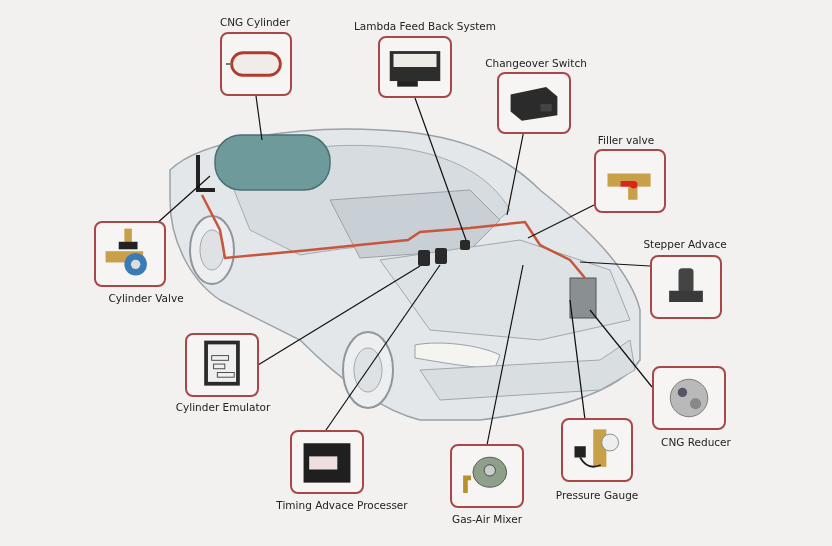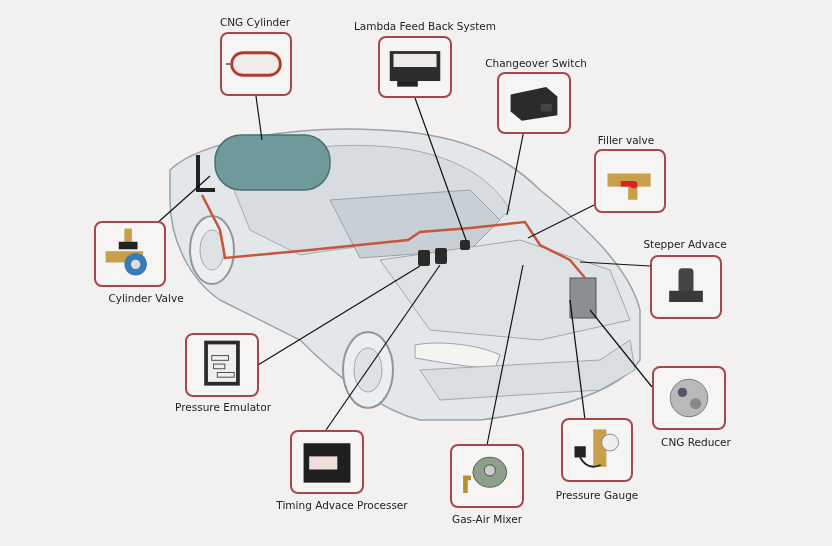--- a/index.html
+++ b/index.html
@@ -141,21 +141,21 @@
   </div>
 
   <div class="label" style="left:318px;top:499px;margin-left:24px;">Timing Advace Processer</div>
   <div class="box" style="left:290px;top:430px;width:74px;height:64px;">
     <svg viewBox="0 0 74 64">
       <rect x="12" y="12" width="50" height="42" fill="#1f1f1f"></rect>
       <rect x="18" y="26" width="30" height="14" fill="#eedede"></rect>
     </svg>
   </div>
 
-  <div class="label" style="left:223px;top:401px;">Pressure Emulator</div>
+  <div class="label" style="left:223px;top:401px;">Cylinder Emulator</div>
   <div class="box" style="left:185px;top:333px;width:74px;height:64px;">
     <svg viewBox="0 0 74 64">
       <rect x="18" y="6" width="38" height="48" fill="#2a2a2a"></rect>
       <rect x="22" y="10" width="30" height="40" fill="#efefef"></rect>
       <rect x="26" y="22" width="18" height="5" fill="none" stroke="#444"></rect>
       <rect x="28" y="31" width="12" height="5" fill="none" stroke="#444"></rect>
       <rect x="32" y="40" width="18" height="5" fill="none" stroke="#444"></rect>
     </svg>
   </div>
 

